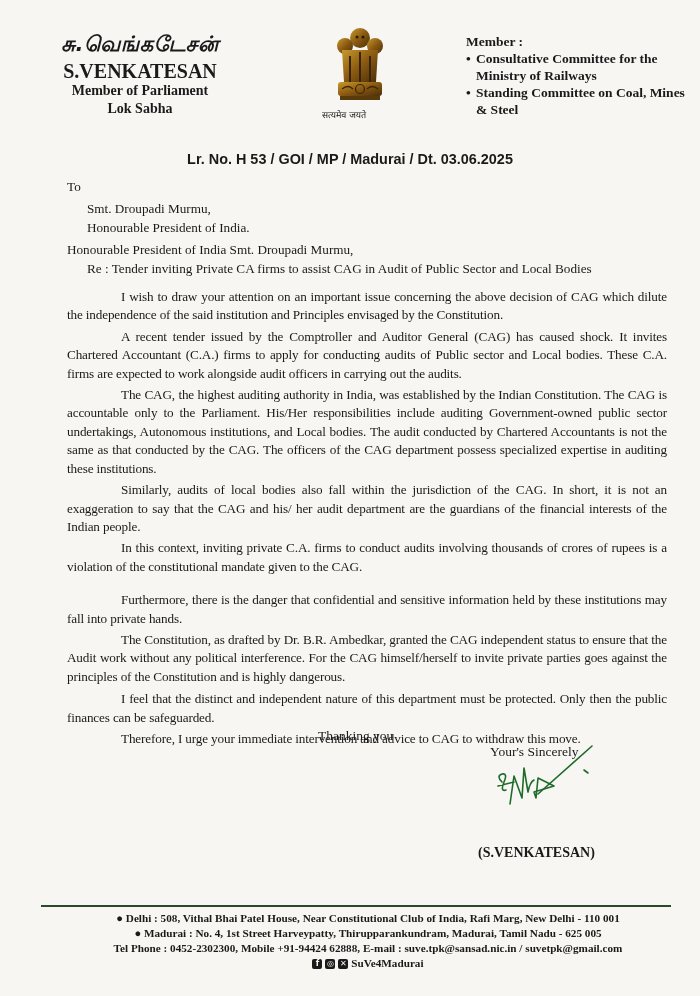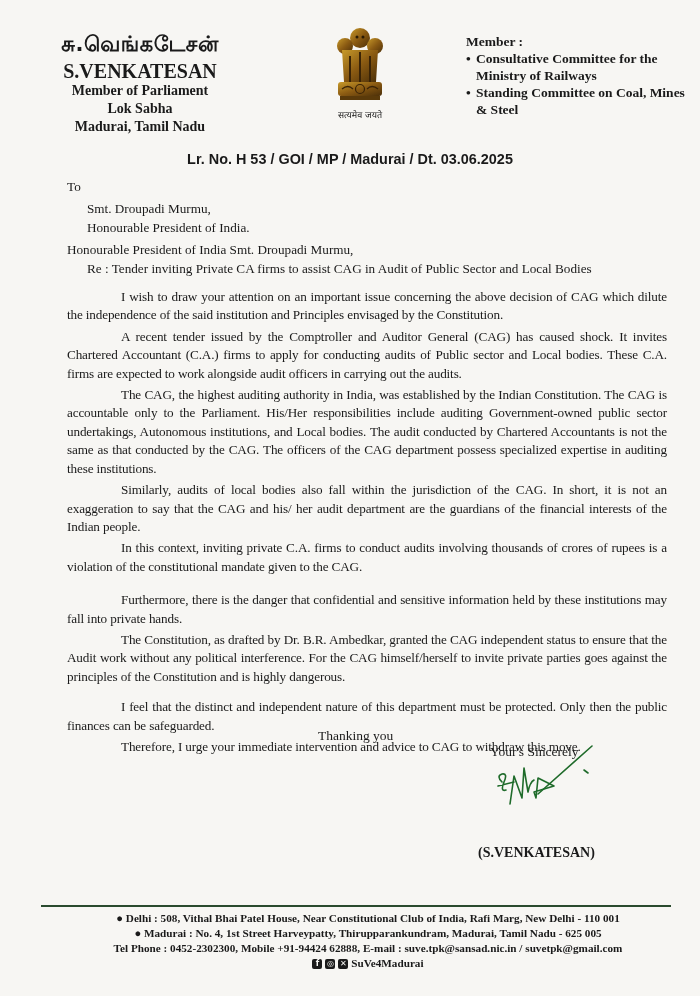--- a/index.html
+++ b/index.html
@@ -10,27 +10,26 @@
       font-family: "Liberation Serif", serif;
       position: relative;
     }
     .page { position: absolute; inset: 0; }
 
     
     .hdr-left {
       position: absolute; left: 40px; top: 30px; width: 200px;
       text-align: center;
     }
-    .tamil-name { font-family: "DejaVu Sans", sans-serif; font-size: 21px; font-weight: bold; letter-spacing: 0.5px; line-height: 28px; }
+    .tamil-name { font-family: "DejaVu Sans", sans-serif; font-size: 21px; font-weight: bold; letter-spacing: 0.5px; line-height: 28px; font-style: italic; }
     .eng-name { font-size: 20px; font-weight: bold; line-height: 22px; margin-top: 2px; }
     .hdr-sub { font-size: 14px; font-weight: bold; line-height: 18px; }
 
     .emblem {
       position: absolute; left: 322px; top: 26px; width: 76px; height: 100px;
-      text-align: center;
     }
     .emblem svg { display: block; margin: 0 auto; }
     .motto { font-family: "DejaVu Sans", sans-serif; font-size: 9px; margin-top: 2px; }
 
     .hdr-right {
       position: absolute; left: 466px; top: 33px; width: 230px;
       font-weight: bold; font-size: 13.5px; line-height: 17px;
     }
     .hdr-right ul { list-style: none; margin: 0; padding: 0; }
     .hdr-right li { position: relative; padding-left: 10px; }
@@ -77,21 +76,20 @@
 </head>
 <body>
 
 <div class="page">
 
   <div class="hdr-left">
     <div class="tamil-name">சு.வெங்கடேசன்</div>
     <div class="eng-name">S.VENKATESAN</div>
     <div class="hdr-sub">Member of Parliament</div>
     <div class="hdr-sub">Lok Sabha</div>
-    <div class="hdr-sub">Madurai, Tamil Nadu</div>
   </div>
 
   <div class="emblem">
     <svg width="52" height="80" viewBox="0 0 52 80">
       <defs>
         <linearGradient id="gold" x1="0" y1="0" x2="1" y2="1">
           <stop offset="0" stop-color="#c89a2a"></stop>
           <stop offset="0.5" stop-color="#8a5a12"></stop>
           <stop offset="1" stop-color="#4a2e08"></stop>
         </linearGradient>
@@ -129,21 +127,21 @@
     <div class="addr">Smt. Droupadi Murmu,</div>
     <div class="addr">Honourable President of India.</div>
     <div class="salute">Honourable President of India Smt. Droupadi Murmu,</div>
     <div class="re">Re : Tender inviting Private CA firms to assist CAG in Audit of Public Sector and Local Bodies</div>
     <p class="para" style="margin-bottom: 0px; margin-top: 10px;">I wish to draw your attention on an important issue concerning the above decision of CAG which dilute the independence of the said institution and Principles envisaged by the Constitution.</p>
     <p class="para" style="margin-bottom: 0px;">A recent tender issued by the Comptroller and Auditor General (CAG) has caused shock. It invites Chartered Accountant (C.A.) firms to apply for conducting audits of Public sector and Local bodies. These C.A. firms are expected to work alongside audit officers in carrying out the audits.</p>
     <p class="para" style="margin-bottom: 0px;">The CAG, the highest auditing authority in India, was established by the Indian Constitution. The CAG is accountable only to the Parliament. His/Her responsibilities include auditing Government-owned public sector undertakings, Autonomous institutions, and Local bodies. The audit conducted by Chartered Accountants is not the same as that conducted by the CAG. The officers of the CAG department possess specialized expertise in auditing these institutions.</p>
     <p class="para" style="margin-bottom: 0px;">Similarly, audits of local bodies also fall within the jurisdiction of the CAG. In short, it is not an exaggeration to say that the CAG and his/ her audit department are the guardians of the financial interests of the Indian people.</p>
     <p class="para" style="margin-bottom: 15px;">In this context, inviting private C.A. firms to conduct audits involving thousands of crores of rupees is a violation of the constitutional mandate given to the CAG.</p>
     <p class="para" style="margin-bottom: 0px;">Furthermore, there is the danger that confidential and sensitive information held by these institutions may fall into private hands.</p>
-    <p class="para" style="margin-bottom: 12px;">The Constitution, as drafted by Dr. B.R. Ambedkar, granted the CAG independent status to ensure that the Audit work without any political interference. For the CAG himself/herself to invite private parties goes against the principles of the Constitution and is highly dangerous.</p>
+    <p class="para" style="margin-bottom: 4px;">The Constitution, as drafted by Dr. B.R. Ambedkar, granted the CAG independent status to ensure that the Audit work without any political interference. For the CAG himself/herself to invite private parties goes against the principles of the Constitution and is highly dangerous.</p>
     <p class="para" style="margin-bottom: 0px;">I feel that the distinct and independent nature of this department must be protected. Only then the public finances can be safeguarded.</p>
     <p class="para" style="margin-bottom: 0px;">Therefore, I urge your immediate intervention and advice to CAG to withdraw this move.</p>
   </div>
 
   <div class="thanks">Thanking you</div>
   <div class="sincerely">Your's Sincerely</div>
 
   <svg class="signature" viewBox="0 0 120 70">
     <g id="sig" fill="none" stroke="#1f6b2a" stroke-width="1.6" stroke-linecap="round" stroke-linejoin="round">
       <path d="M14 40 Q8 34 14 32 Q20 31 16 40 Q12 50 18 48 M10 44 L26 40"></path>

